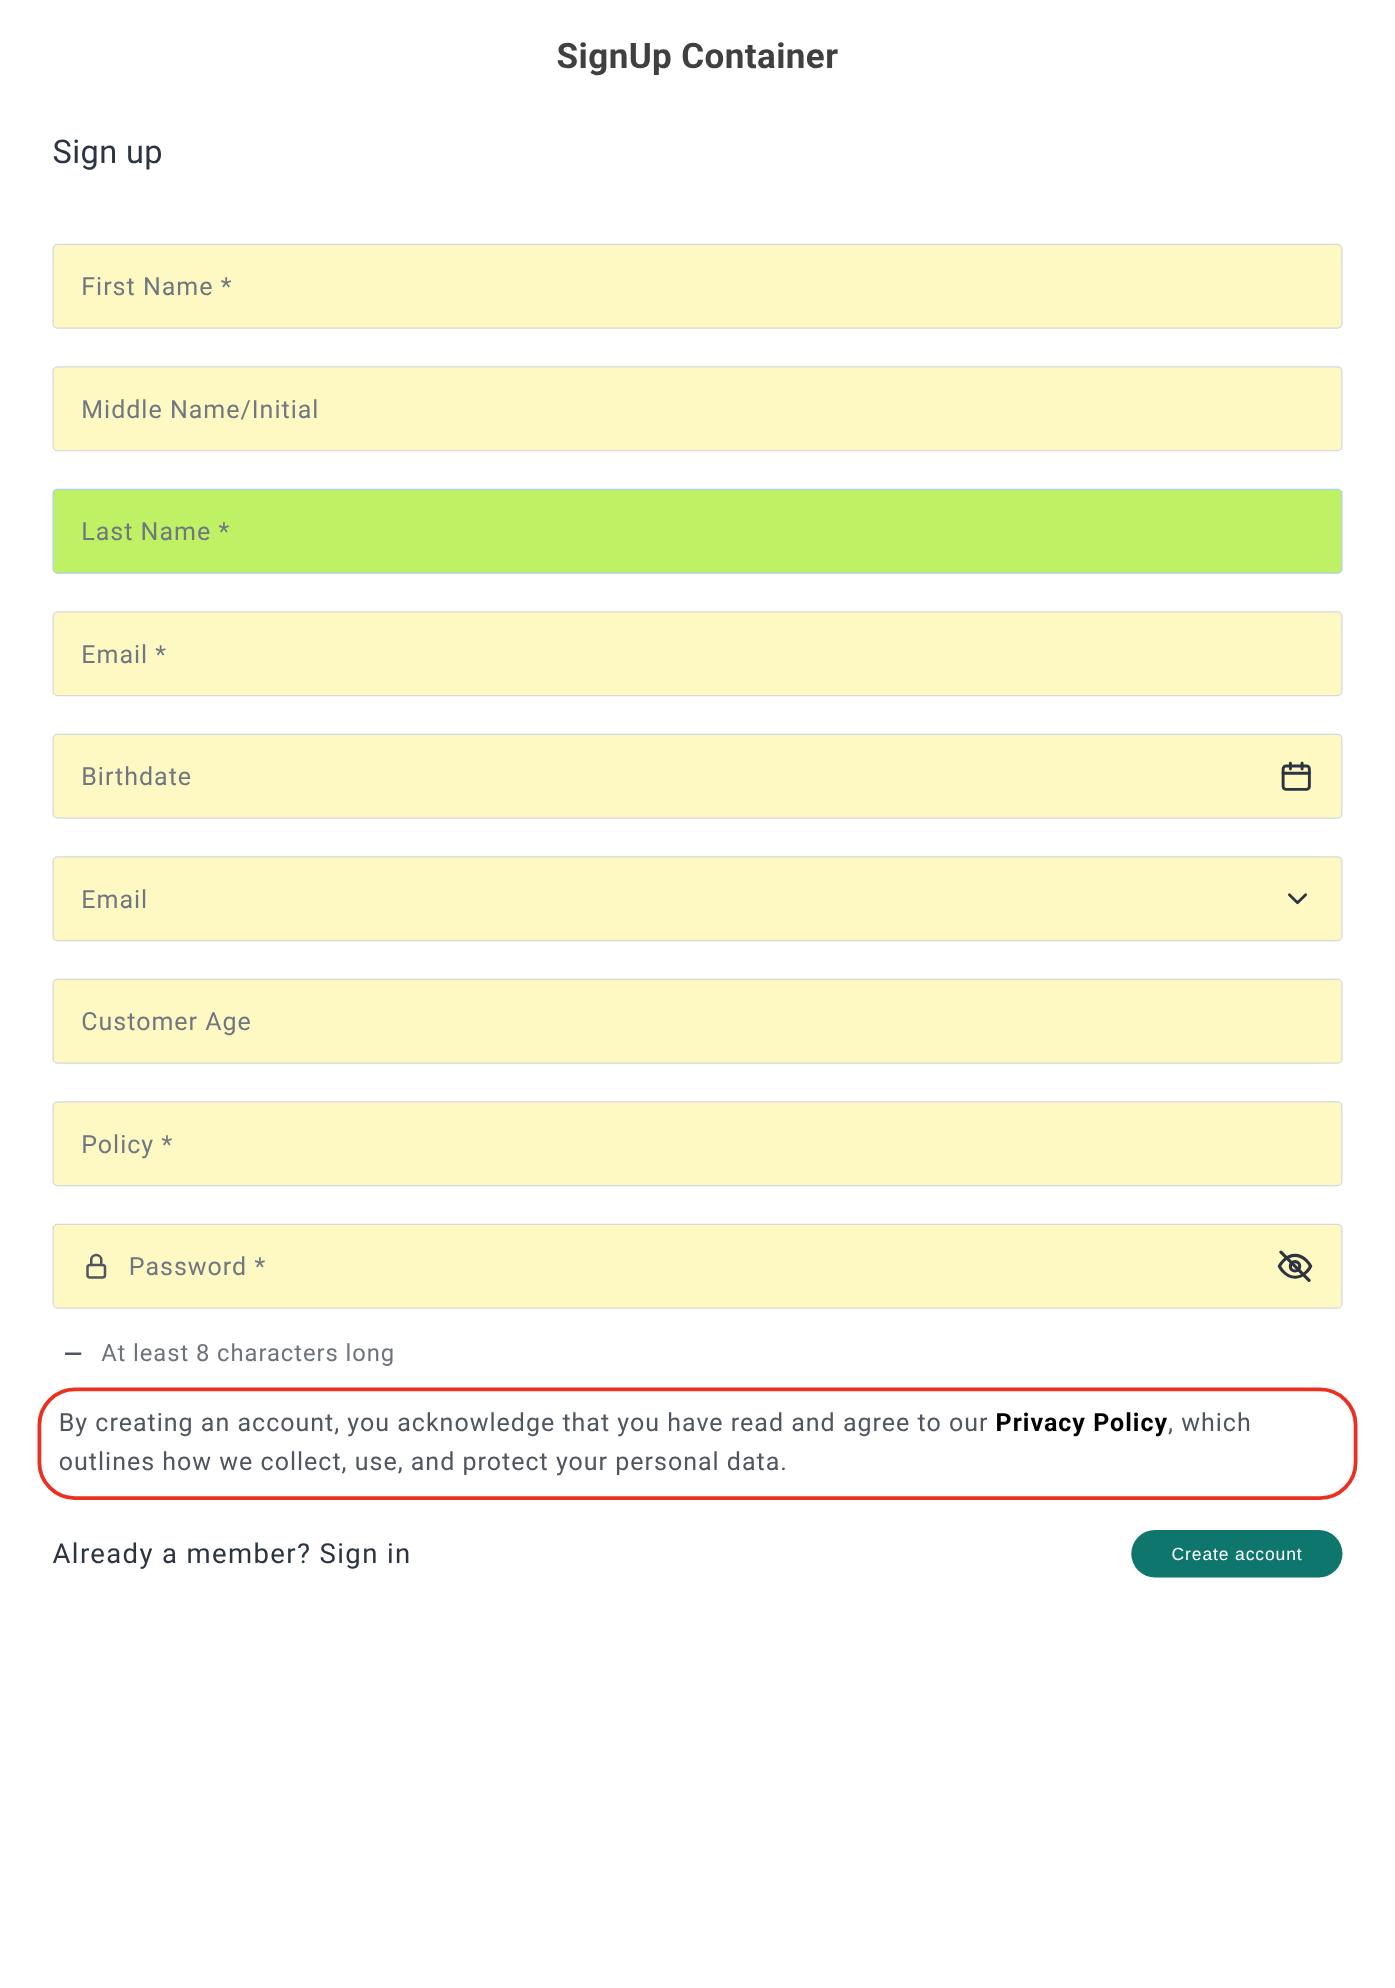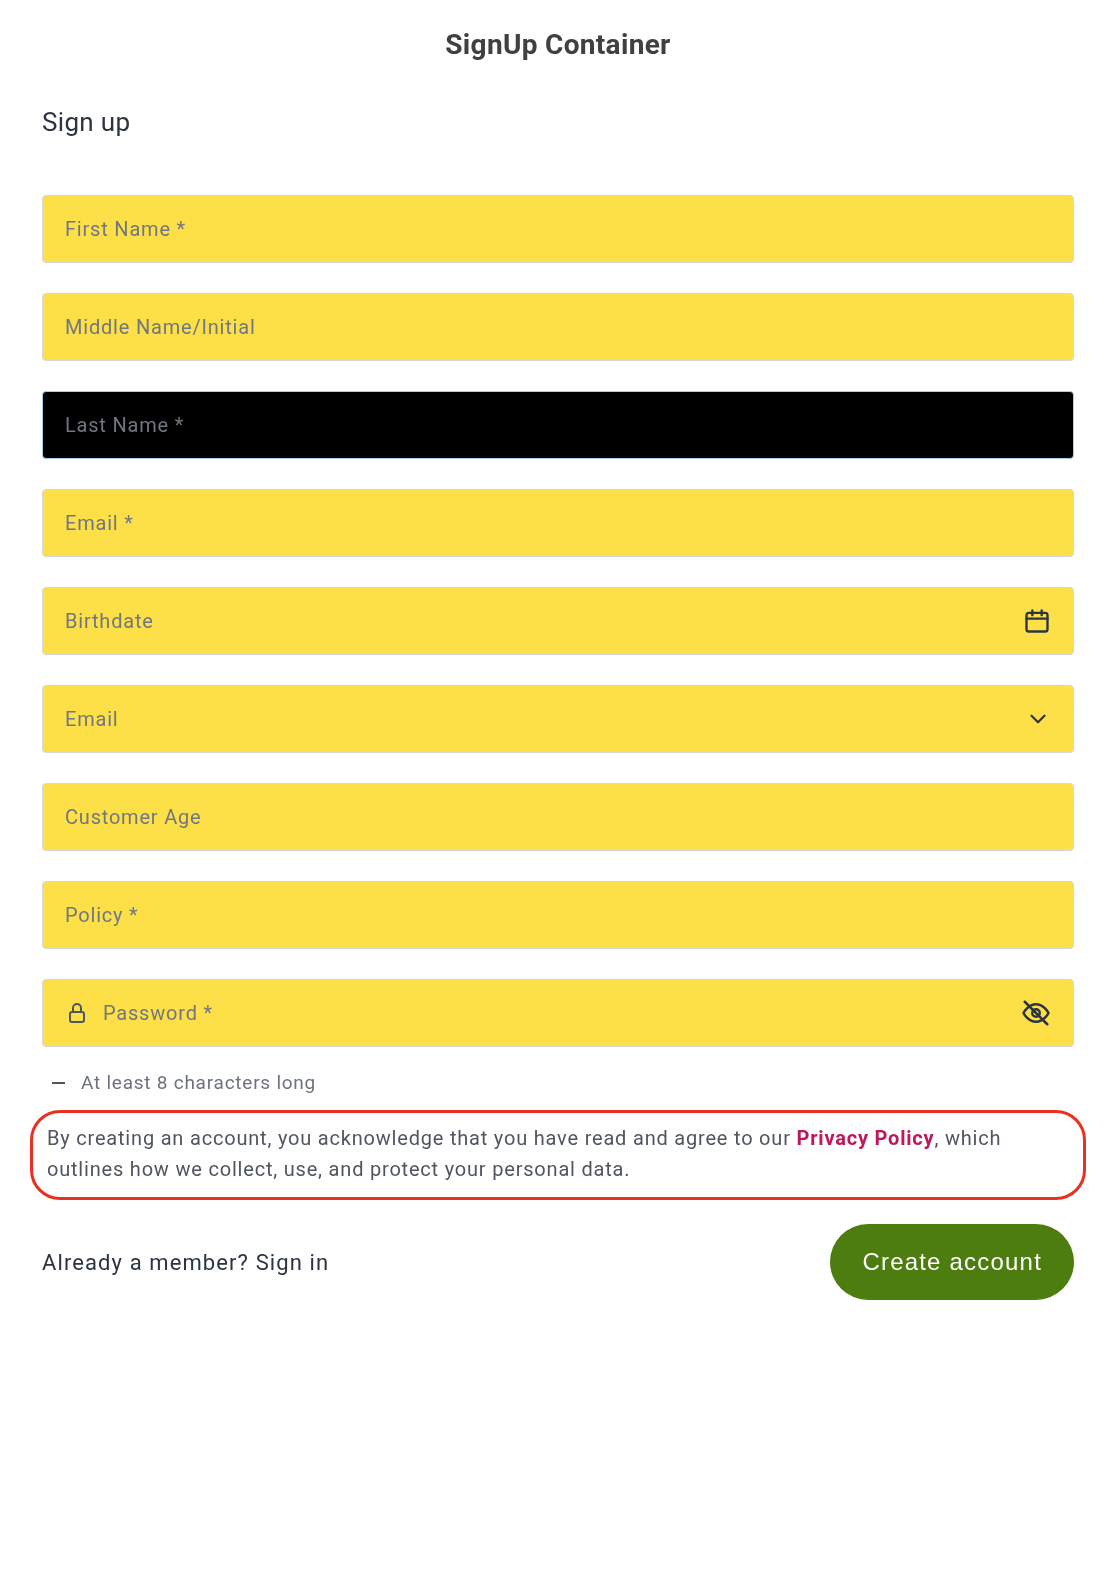--- a/index.html
+++ b/index.html
@@ -30,25 +30,25 @@
     }
     .field {
       width: 100%;
       border: 1px solid #d5d8dc;
       border-radius: 4px;
       height: 68px;
       padding: 0 22px;
       display: flex;
       align-items: center;
       margin-bottom: 30px;
-      background: #fde047;
+      background: #fef9c3;
       position: relative;
     }
     .field.highlighted {
-      background: #000000;
+      background: #bef264;
       border-color: #a6d1e6;
     }
     .field-label {
       color: #707781;
       font-size: 20px;
       letter-spacing: 0.04em;
       white-space: nowrap;
     }
     .field .icon-right {
       margin-left: auto;
@@ -89,40 +89,40 @@
       margin-right: -12px;
     }
     .privacy-text {
       font-size: 20px;
       color: #4f5660;
       letter-spacing: 0.04em;
       line-height: 1.55;
     }
     .privacy-text strong {
       font-weight: 700;
-      color: #be185d;
+      color: #000000;
     }
     .bottom-row {
       display: flex;
       justify-content: space-between;
       align-items: center;
       margin-top: 24px;
     }
     .signin-text {
       font-size: 22px;
       color: #2b3440;
       letter-spacing: 0.05em;
     }
     .create-btn {
-      background: #4d7c0f;
+      background: #0f766e;
       color: #fff;
       border: none;
       border-radius: 999px;
-      padding: 24px 32px;
-      font-size: 24px;
+      padding: 11px 32px;
+      font-size: 14px;
       letter-spacing: 0.05em;
       cursor: pointer;
     }
     svg { display: block; }
   </style>
 </head>
 <body>
 
 <h1 class="page-title">SignUp Container</h1>
 

